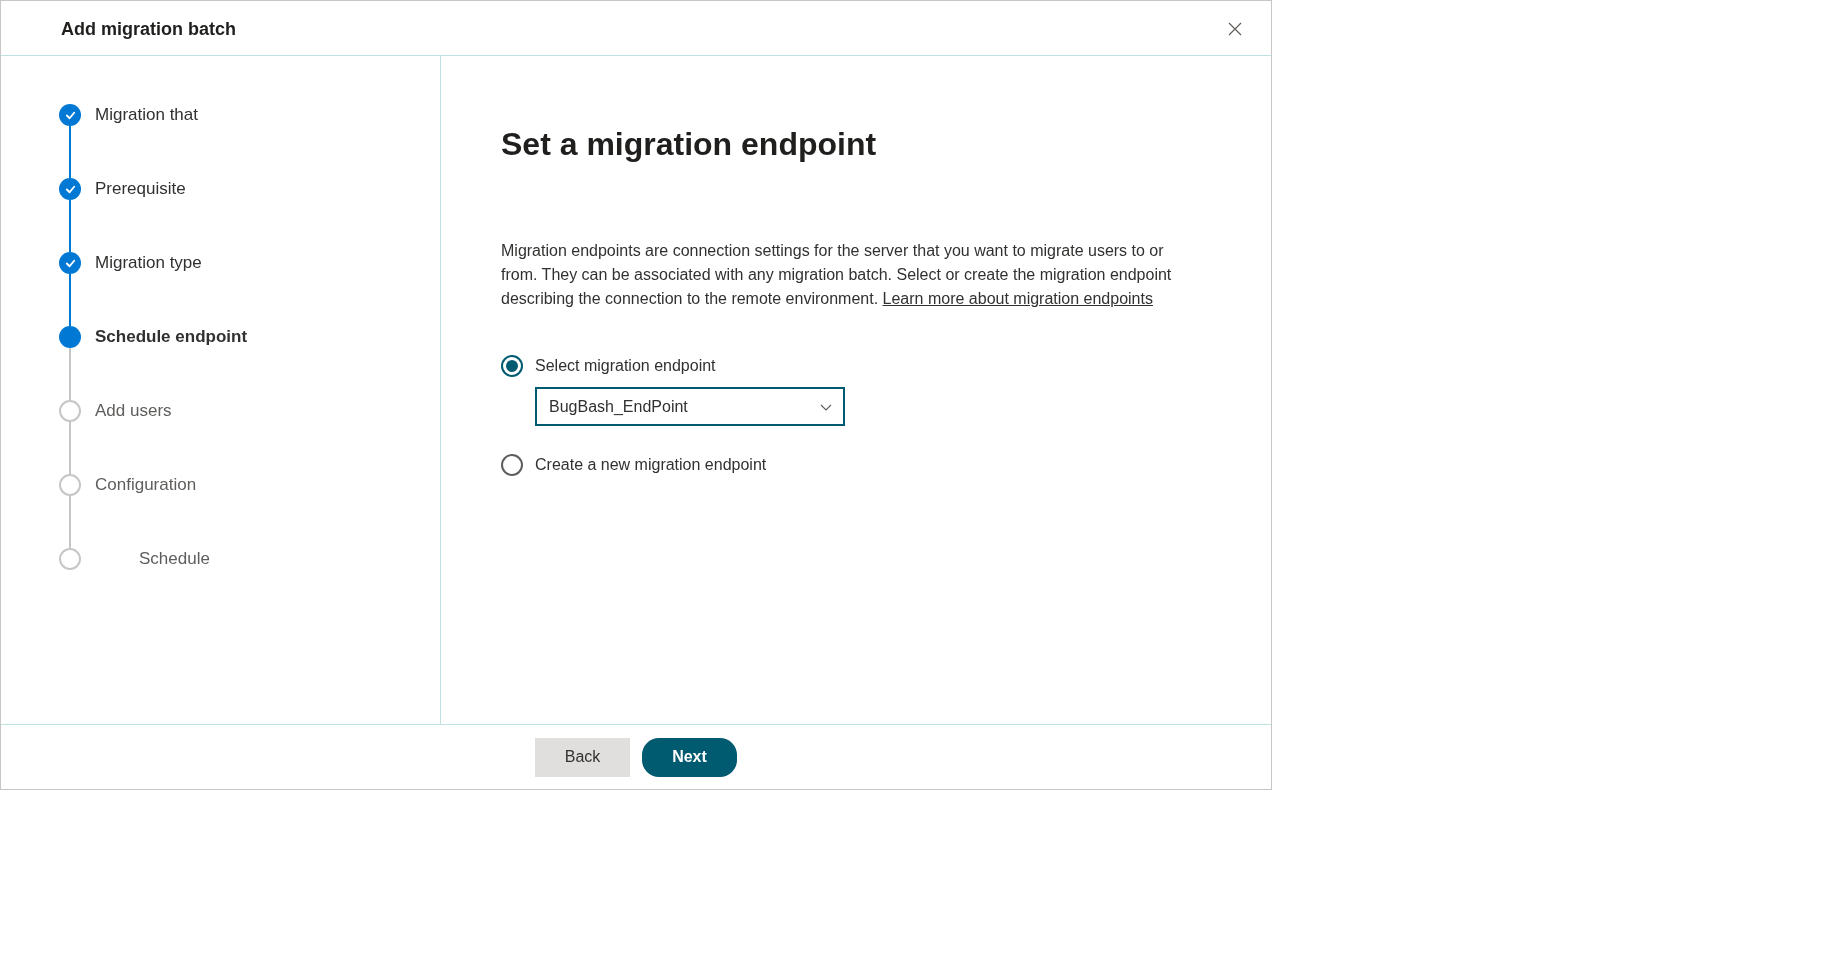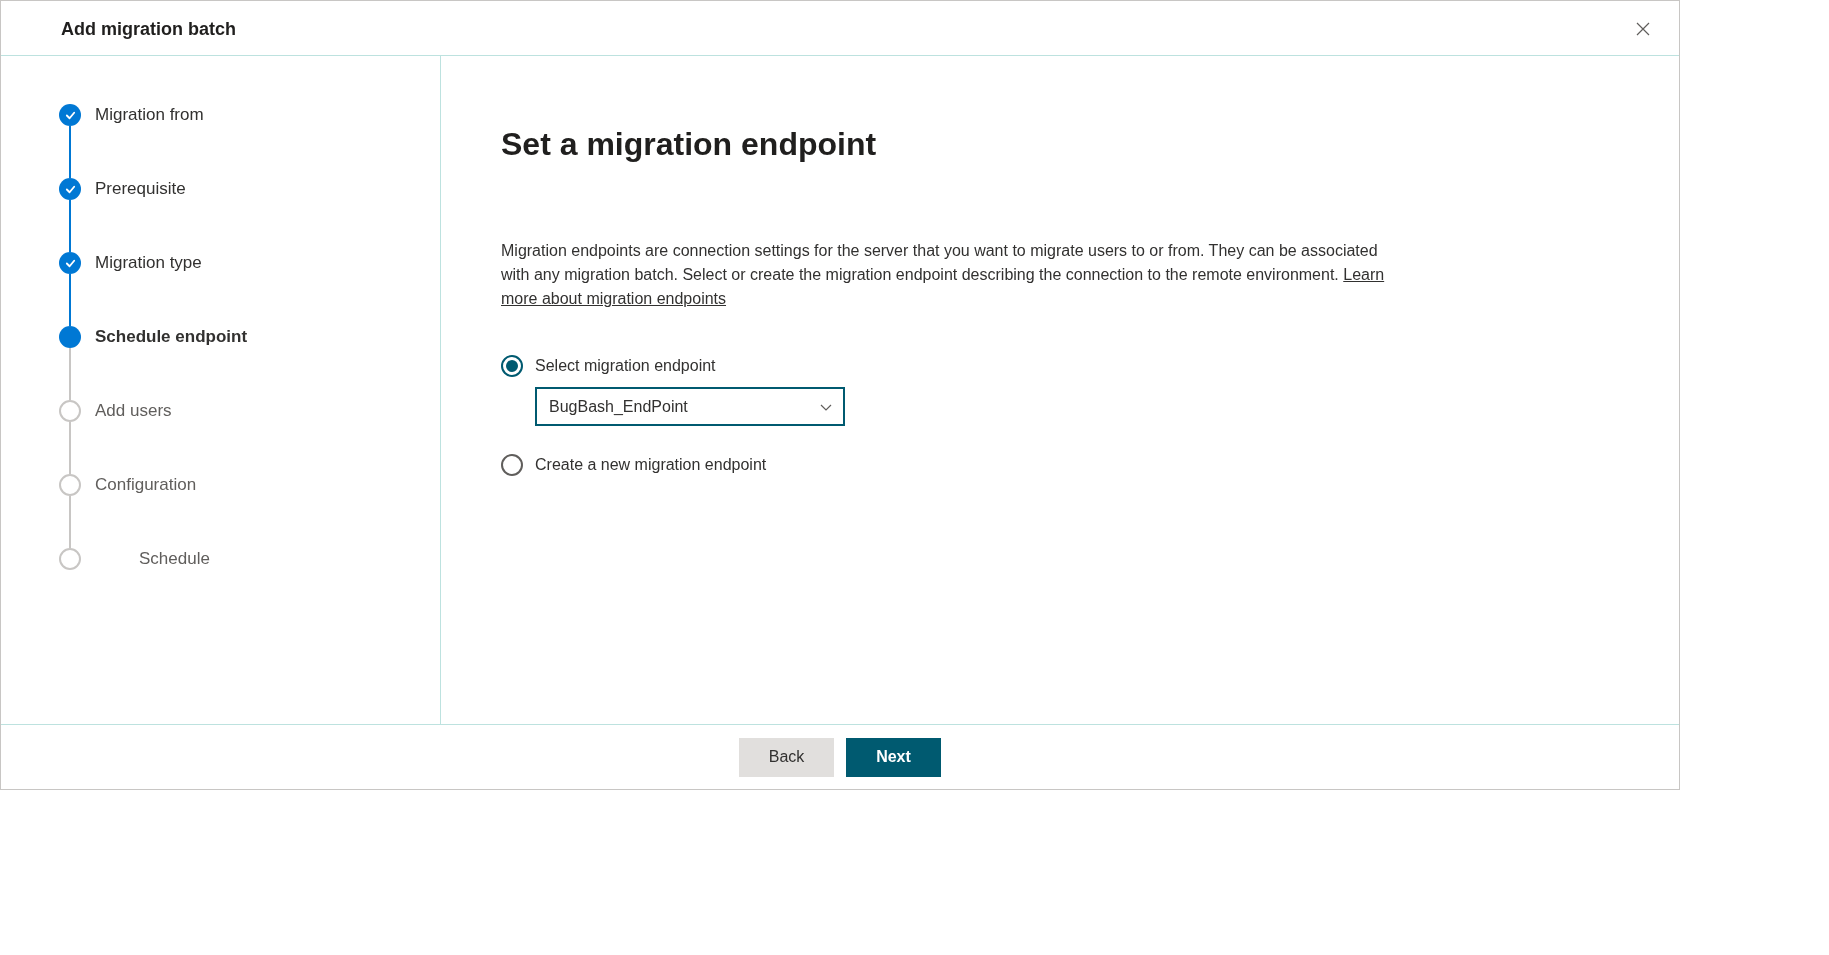--- a/index.html
+++ b/index.html
@@ -7,21 +7,21 @@
       margin: 0;
       padding: 0;
     }
     body {
       font-family: "Segoe UI", -apple-system, BlinkMacSystemFont, sans-serif;
       font-size: 14px;
       color: #323130;
       background: #fff;
     }
     .outer {
-      width: 1680px;
+      width: 1272px;
       height: 790px;
       border: 1px solid #c8c6c4;
       display: flex;
       flex-direction: column;
       position: relative;
     }
     .header {
       display: flex;
       align-items: center;
       justify-content: space-between;
@@ -203,20 +203,21 @@
       font-family: inherit;
     }
     .btn-secondary {
       background: #e1dfdd;
       color: #323130;
     }
     .btn-primary {
       background: #005a70;
       color: #fff;
       font-weight: 600;
+      border-radius: 17px;
     }
   </style>
 </head>
 <body>
 
 <div class="outer">
 
   <div class="header">
     <div class="header-title">Add migration batch</div>
     <button class="close-btn">
@@ -230,21 +231,21 @@
 
     <div class="sidebar">
       <ul class="steps">
         <li class="step completed line-colored">
           <span class="step-marker">
             <svg viewBox="0 0 12 12">
                 <path d="M2 6 L5 9 L10 3" stroke="#fff" stroke-width="2" fill="none" stroke-linecap="round" stroke-linejoin="round"></path>
               </svg>
           </span>
           <span class="step-line"></span>
-          <span class="step-label">Migration from</span>
+          <span class="step-label">Migration that</span>
         </li>
         <li class="step completed line-colored">
           <span class="step-marker">
             <svg viewBox="0 0 12 12">
                 <path d="M2 6 L5 9 L10 3" stroke="#fff" stroke-width="2" fill="none" stroke-linecap="round" stroke-linejoin="round"></path>
               </svg>
           </span>
           <span class="step-line"></span>
           <span class="step-label">Prerequisite</span>
         </li>

